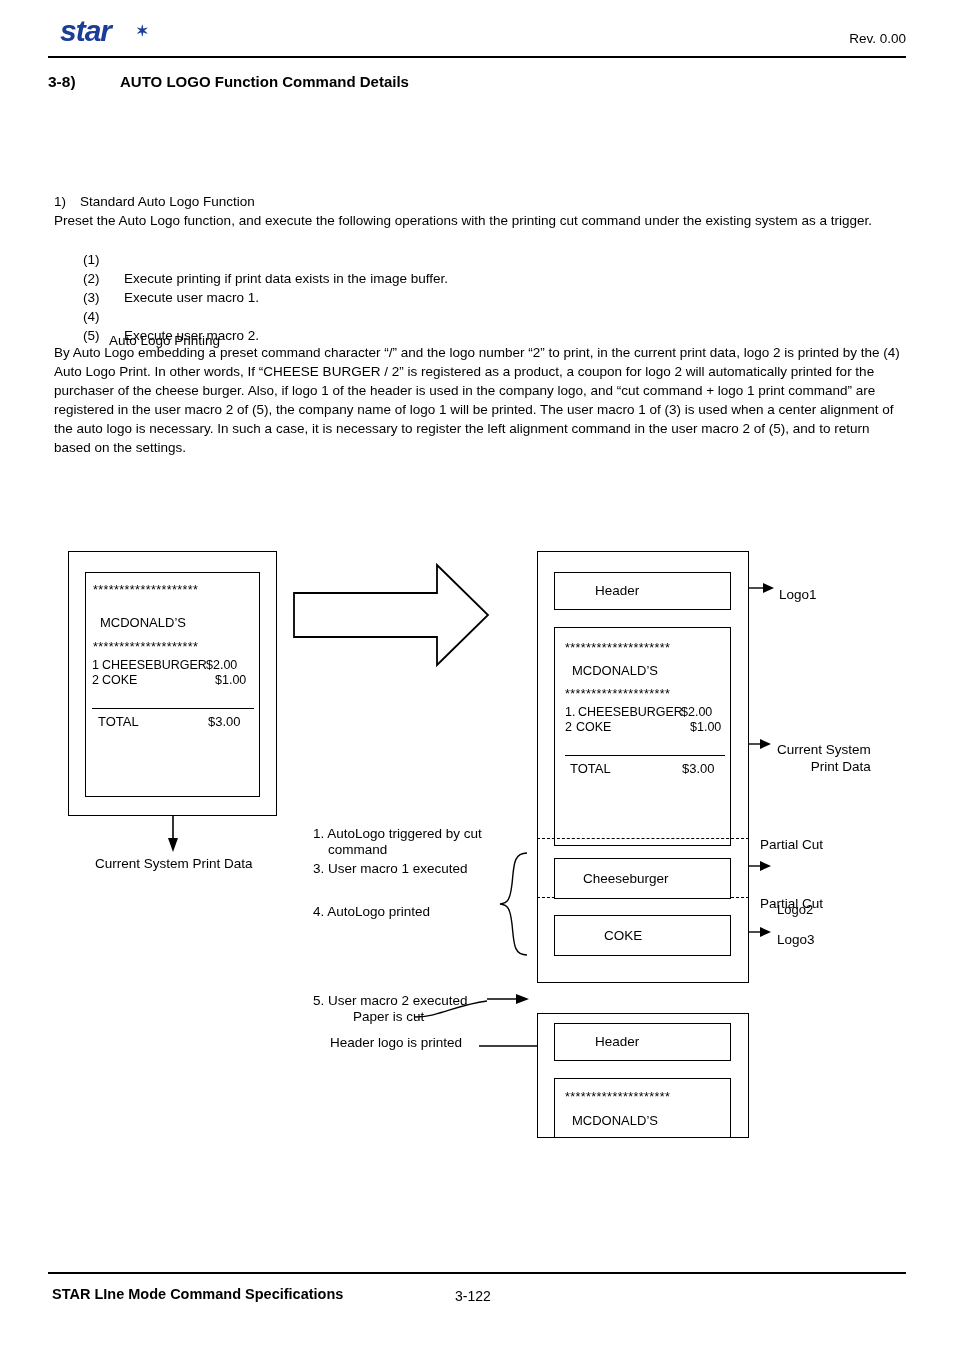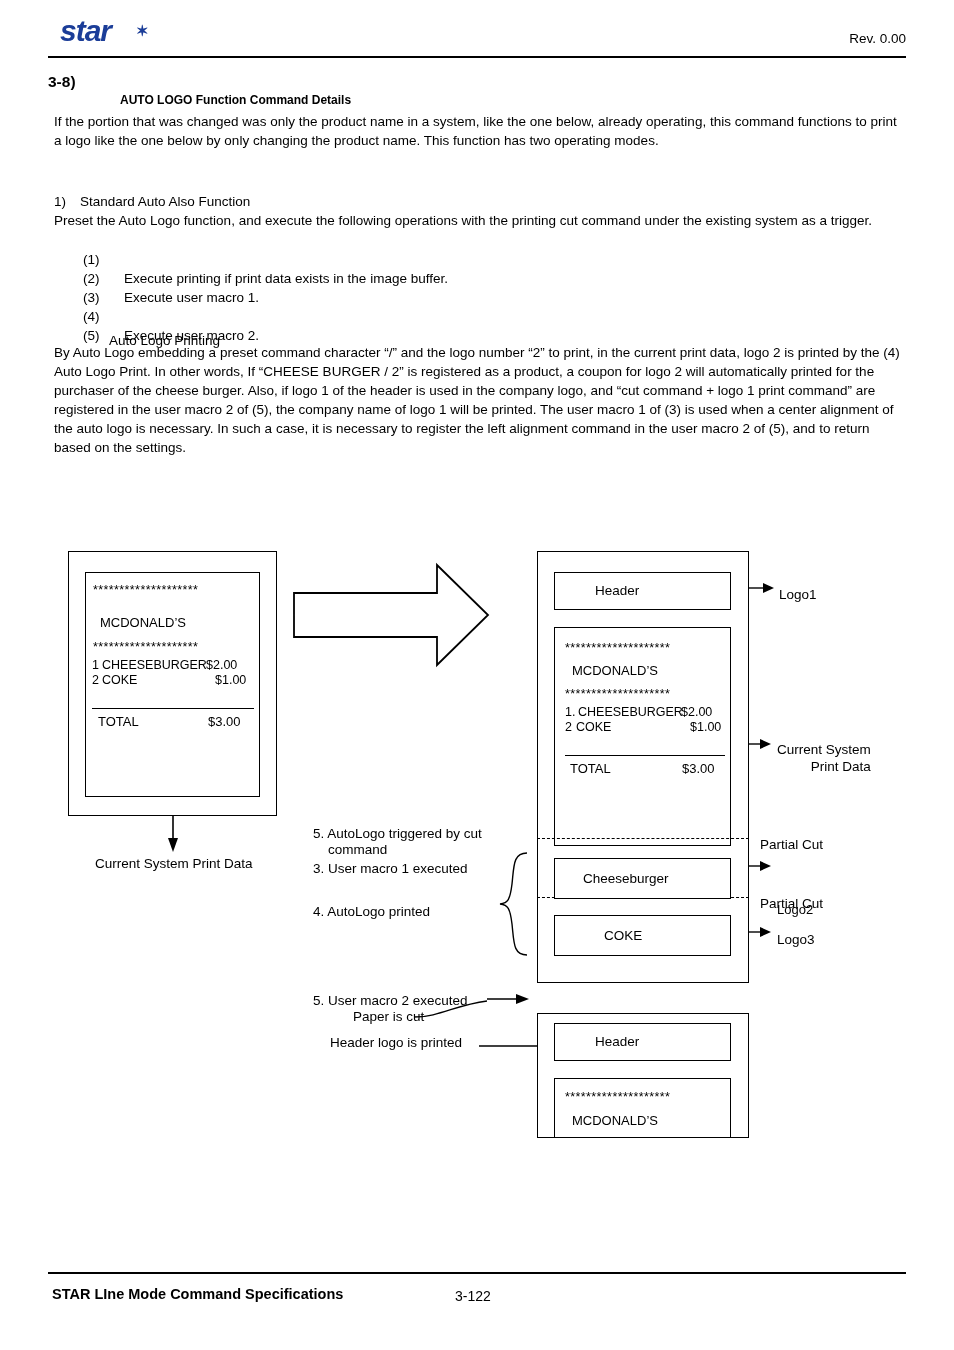--- a/index.html
+++ b/index.html
@@ -20,21 +20,21 @@
   .logo-text {
     font-family:"Liberation Sans", sans-serif;
     font-weight:bold; font-style:italic; font-size:30px; color:#1b3d98;
     letter-spacing:-1px; line-height:34px;
   }
   .logo-mark { position:absolute; left:78px; top:18px; font-size:15px; color:#1b3d98; font-weight:bold; }
   .rev { position:absolute; right:48px; top:31px; font-size:13.5px;margin-left:8px; }
 
   
   .sec-num { position:absolute; left:48px; top:73px; font-size:15.5px; font-weight:bold; }
-  .sec-title { position:absolute; left:120px; top:73px; font-size:12px; font-weight:bold;margin-top:20px; }
+  .sec-title { position:absolute; left:120px; top:73px; font-size:15px; font-weight:bold; }
 
   
   .para { position:absolute; font-size:13.5px; line-height:19px; }
   .p-intro { left:54px; top:112px; width:852px; }
   .p-1b { left:54px; top:211px; width:852px; }
   .p-body { left:54px; top:343px; width:852px; }
   .list-item { position:absolute; font-size:13.5px; line-height:19px; }
 
   .lbl { position:absolute; font-size:13px; line-height:16px;text-align:right; }
 
@@ -62,24 +62,23 @@
   <div class="logo">
     <div class="logo-text">star</div>
   </div>
   <div class="logo-mark" style="left:136px; top:22px;">✶</div>
   <div class="rev">Rev. 0.00</div>
   <div class="hdr-rule"></div>
 
   <div class="sec-num">3-8)</div>
   <div class="sec-title">AUTO LOGO Function Command Details</div>
 
-  <div class="para p-intro">If the portion that was changed was only the product name in a system, like the one below, already operating, this command functions to print a logo like the one below by only changing the product name.   This function has two operating modes.</div>
 
   <div class="para" style="left:54px; top:192px;">1)</div>
-  <div class="para" style="left:80px; top:192px;">Standard Auto Also Function</div>
+  <div class="para" style="left:80px; top:192px;">Standard Auto Logo Function</div>
   <div class="para p-1b">Preset the Auto Logo function, and execute the following operations with the printing cut command under the existing system as a trigger.</div>
 
   <div class="list-item" style="left:83px; top:250px;">(1)</div>
 
   <div class="list-item" style="left:83px; top:269px;">(2)</div>
   <div class="list-item" style="left:124px; top:269px;">Execute printing if print data exists in the image buffer.</div>
 
   <div class="list-item" style="left:83px; top:288px;">(3)</div>
   <div class="list-item" style="left:124px; top:288px;">Execute user macro 1.</div>
 
@@ -171,21 +170,21 @@
   </svg>
 
   <div class="lbl" style="left:779px; top:587px; font-size:13.5px;">Logo1</div>
   <div class="lbl" style="left:777px; top:741px; font-size:13.5px; white-space:pre-line; line-height:17px;">Current System
 Print Data</div>
   <div class="lbl" style="left:760px; top:837px; font-size:13.5px;">Partial Cut</div>
   <div class="lbl" style="left:777px; top:866px; font-size:13px;margin-top:36px;">Logo2</div>
   <div class="lbl" style="left:760px; top:896px; font-size:13.5px;">Partial Cut</div>
   <div class="lbl" style="left:777px; top:932px; font-size:13.5px;">Logo3</div>
 
-  <div class="lbl" style="left:313px; top:826px; font-size:13.5px;">5. AutoLogo triggered by cut</div>
+  <div class="lbl" style="left:313px; top:826px; font-size:13.5px;">1. AutoLogo triggered by cut</div>
   <div class="lbl" style="left:328px; top:842px; font-size:13.5px;">command</div>
   <div class="lbl" style="left:313px; top:861px; font-size:13.5px;">3. User macro 1 executed</div>
   <div class="lbl" style="left:313px; top:904px; font-size:13.5px;">4. AutoLogo printed</div>
 
   <svg class="vec" style="left:0; top:0; width:954px; height:1350px;">
     <path d="M 527 853 C 513 853 514 866 512 884 C 510 900 508 903 500 904 C 508 905 510 908 512 924 C 514 942 513 955 527 955" fill="none" stroke="#000" stroke-width="1.4"></path>
   </svg>
 
   <div class="lbl" style="left:313px; top:993px; font-size:13.5px;">5. User macro 2 executed</div>
   <div class="lbl" style="left:330px; top:1009px; font-size:13.5px;margin-left:23px;">Paper is cut</div>

